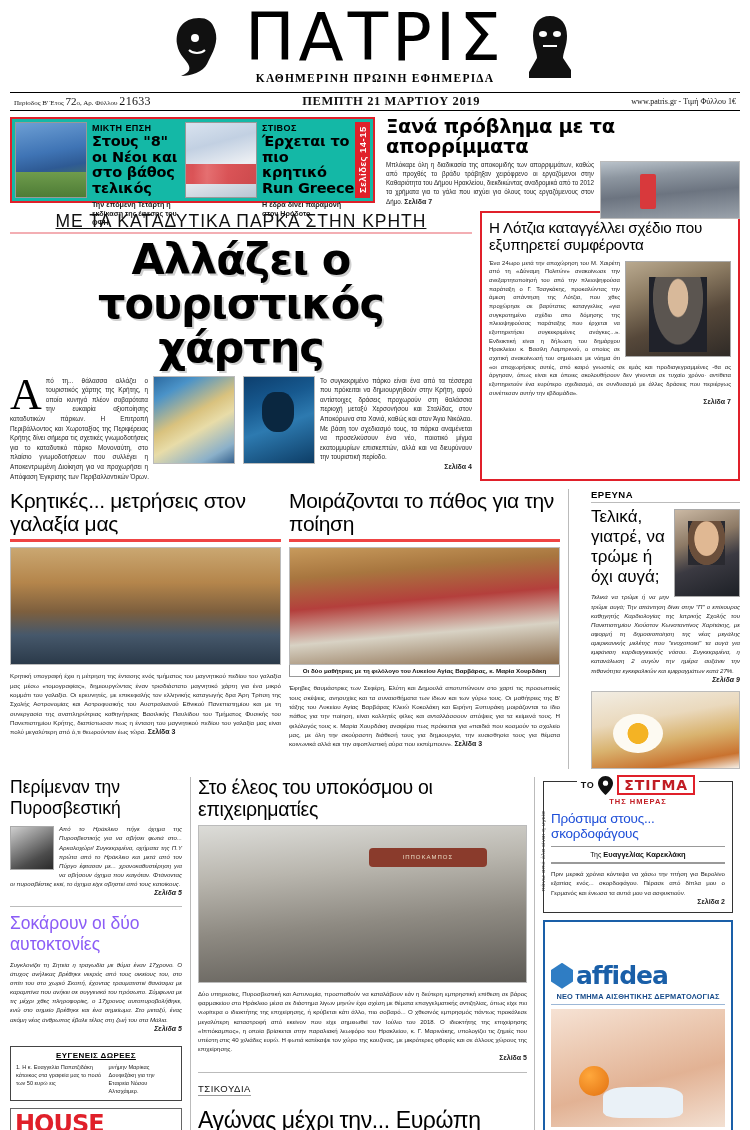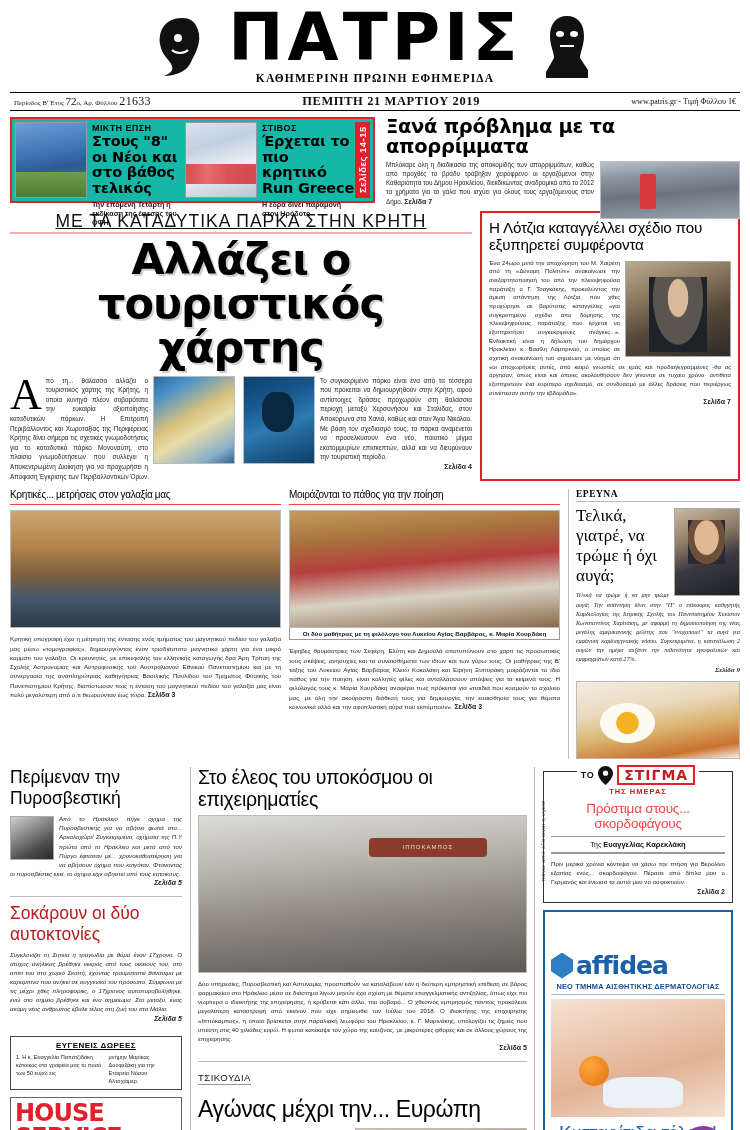--- a/index.html
+++ b/index.html
@@ -13,21 +13,21 @@
   .page { position: relative; width: 750px; height: 1130px; padding: 0 10px; }
 
   
   .masthead { position: relative; height: 92px; display: flex; align-items: center; justify-content: center; }
   .masthead-inner { display: flex; align-items: center; gap: 14px; }
   .logo-face { width: 62px; height: 68px; position: relative; }
   .logo-face svg { display: block; }
   .masthead-center { text-align: center; }
   .paper-title {
     font-family: "DejaVu Sans", sans-serif;
-    font-weight: bold; font-size: 66px; line-height: 0.92;
+    font-weight: normal; font-size: 66px; line-height: 0.92;
     letter-spacing: 4px; color: #000;
   }
   .paper-sub {
     font-family: "Liberation Serif", serif;
     font-weight: bold; font-size: 11.5px; letter-spacing: 1.2px;
     margin-top: 3px; color: #000;
   }
   .infobar {
     border-top: 1px solid #000; border-bottom: 1px solid #000;
     height: 19px; display: flex; align-items: center;
@@ -162,24 +162,24 @@
   }
   .lotzia-photo::after{
     content:""; position:absolute; left:22%; top:16%; width:56%; height:80%;
     background: radial-gradient(ellipse at 50% 28%, #d8b99a 0 24%, #5b5550 26% 60%, #20222a 62% 100%);
   }
 
   
   .band { margin-top: 8px; display: flex; gap: 8px; }
   .bcol-1 { width: 271px; }
   .bcol-2 { width: 271px; }
-  .bcol-3 { width: 172px; border-left: 1px solid #bbb; padding-left: 7px; font-family: Liberation Serif, serif; }
+  .bcol-3 { width: 172px; border-left: 1px solid #bbb; padding-left: 22px; }
   .band-head {
-    font-size: 10px; line-height: 1.1; color: #000; letter-spacing: -0.3px;
-    padding-bottom: 4px; border-bottom: 1px solid #ef4444;
+    font-size: 21px; line-height: 1.1; color: #000; letter-spacing: -0.3px;
+    padding-bottom: 4px; border-bottom: 3px solid #ef4444;
   }
   .band-photo { width: 100%; height: 118px; margin-top: 5px; border: 1px solid #bbb; }
   .ph-galaxy {
     background: linear-gradient(180deg,#caa771 0%,#b4854b 30%,#7d5f3e 55%,#46586b 75%,#2b3a4a 100%);
   }
   .ph-poetry {
     background: linear-gradient(175deg,#c79a5c 0%,#a8763f 22%,#b43f3c 45%,#d8d2c4 70%,#8a6b4b 100%);
   }
   .band-caption {
     background:#fff; border:1px solid #999; border-top:none;
@@ -227,21 +227,21 @@
 
   .fire-head {
     font-size: 17.5px; line-height: 1.2; color:#000;
   }
   .fire-photo {
     float: left; width: 44px; height: 44px; margin: 2px 5px 2px 0; border: 1px solid #aaa;
     background: linear-gradient(150deg,#cfcfcf 0%,#8e8e8e 35%,#4c4c4c 70%,#2a2a2a 100%);
   }
   .small-body { margin-top: 5px; font-size: 6.1px; line-height: 1.5; text-align: justify; font-style: italic; color: #222; }
   .sep-rule { border-top: 1px solid #bbb; margin: 7px 0 6px; }
-  .suicide-head { font-size: 17.5px; line-height: 1.2; color: #b91c1c; }
+  .suicide-head { font-size: 17.5px; line-height: 1.2; color: #8b5cf6; }
 
   .donations {
     margin-top: 12px; border: 1px solid #444; padding: 4px 5px;
   }
   .don-title { text-align:center; font-size: 8px; font-weight: bold; letter-spacing:.4px; text-decoration: underline; color:#000; }
   .don-cols { display:flex; gap:6px; margin-top:4px; font-size:5.6px; line-height:1.4; color:#222; }
 
   .house-ad {
     margin-top: 7px; border: 1px solid #666; background: #fff; padding: 3px 4px 4px; position: relative; overflow:hidden;
   }
@@ -281,21 +281,21 @@
   
   .stigma-box { margin-top:4px; border:1px solid #333; padding:6px 7px 5px; position:relative; }
   .stigma-top { display:flex; align-items:center; justify-content:center; gap:4px; margin-top:-13px; background:#fff; width:fit-content; margin-left:auto; margin-right:auto; padding:0 4px; }
   .stigma-to { font-size:9px; font-weight:bold; letter-spacing:.5px; }
   .pin { width:15px; height:19px; position:relative; }
   .stigma-word {
     border:2px solid #e0202a; color:#c11d24; font-weight:bold; font-size:14px;
     padding:0 5px; letter-spacing:1px; font-family:"DejaVu Sans", sans-serif;
   }
   .stigma-sub { text-align:center; font-size:7.5px; font-weight:bold; letter-spacing:1px; color:#c11d24; margin-top:2px; }
-  .stigma-head { font-size:13.5px; margin-top:5px; color:#ef4444; letter-spacing:-.2px; text-align:center; }
+  .stigma-head { font-size:13.5px; margin-top:5px; color:#1d4ed8; letter-spacing:-.2px; }
   .stigma-by { border-top:1px solid #999; border-bottom:2px solid #999; margin-top:5px; padding:3px 0; font-size:7px; text-align:center; }
   .stigma-by b{ font-size:7.5px; }
   .stigma-text { margin-top:5px; font-size:6.1px; line-height:1.5; text-align:justify; color:#222; }
 
   .affidea { margin-top:7px; border:2px solid #1a5fa8; background:#fff; padding:6px 6px 5px; }
   .aff-logo { display:flex; align-items:center; justify-content:flex-start; gap:3px;margin-top:33px; }
   .aff-mark { width:22px; height:26px; background:#2f7dc4; clip-path: polygon(50% 0,100% 28%,100% 72%,50% 100%,0 72%,0 28%); }
   .aff-name { font-family:"DejaVu Sans", sans-serif; font-weight:bold; font-size:25px; color:#1a5fa8; letter-spacing:-1px; }
   .aff-sub { text-align:center; font-size:7.4px; font-weight:bold; color:#174b8a; letter-spacing:.2px; border-bottom:1px solid #9cb7d6; padding-bottom:3px; margin-top:2px; }
   .aff-photo {

